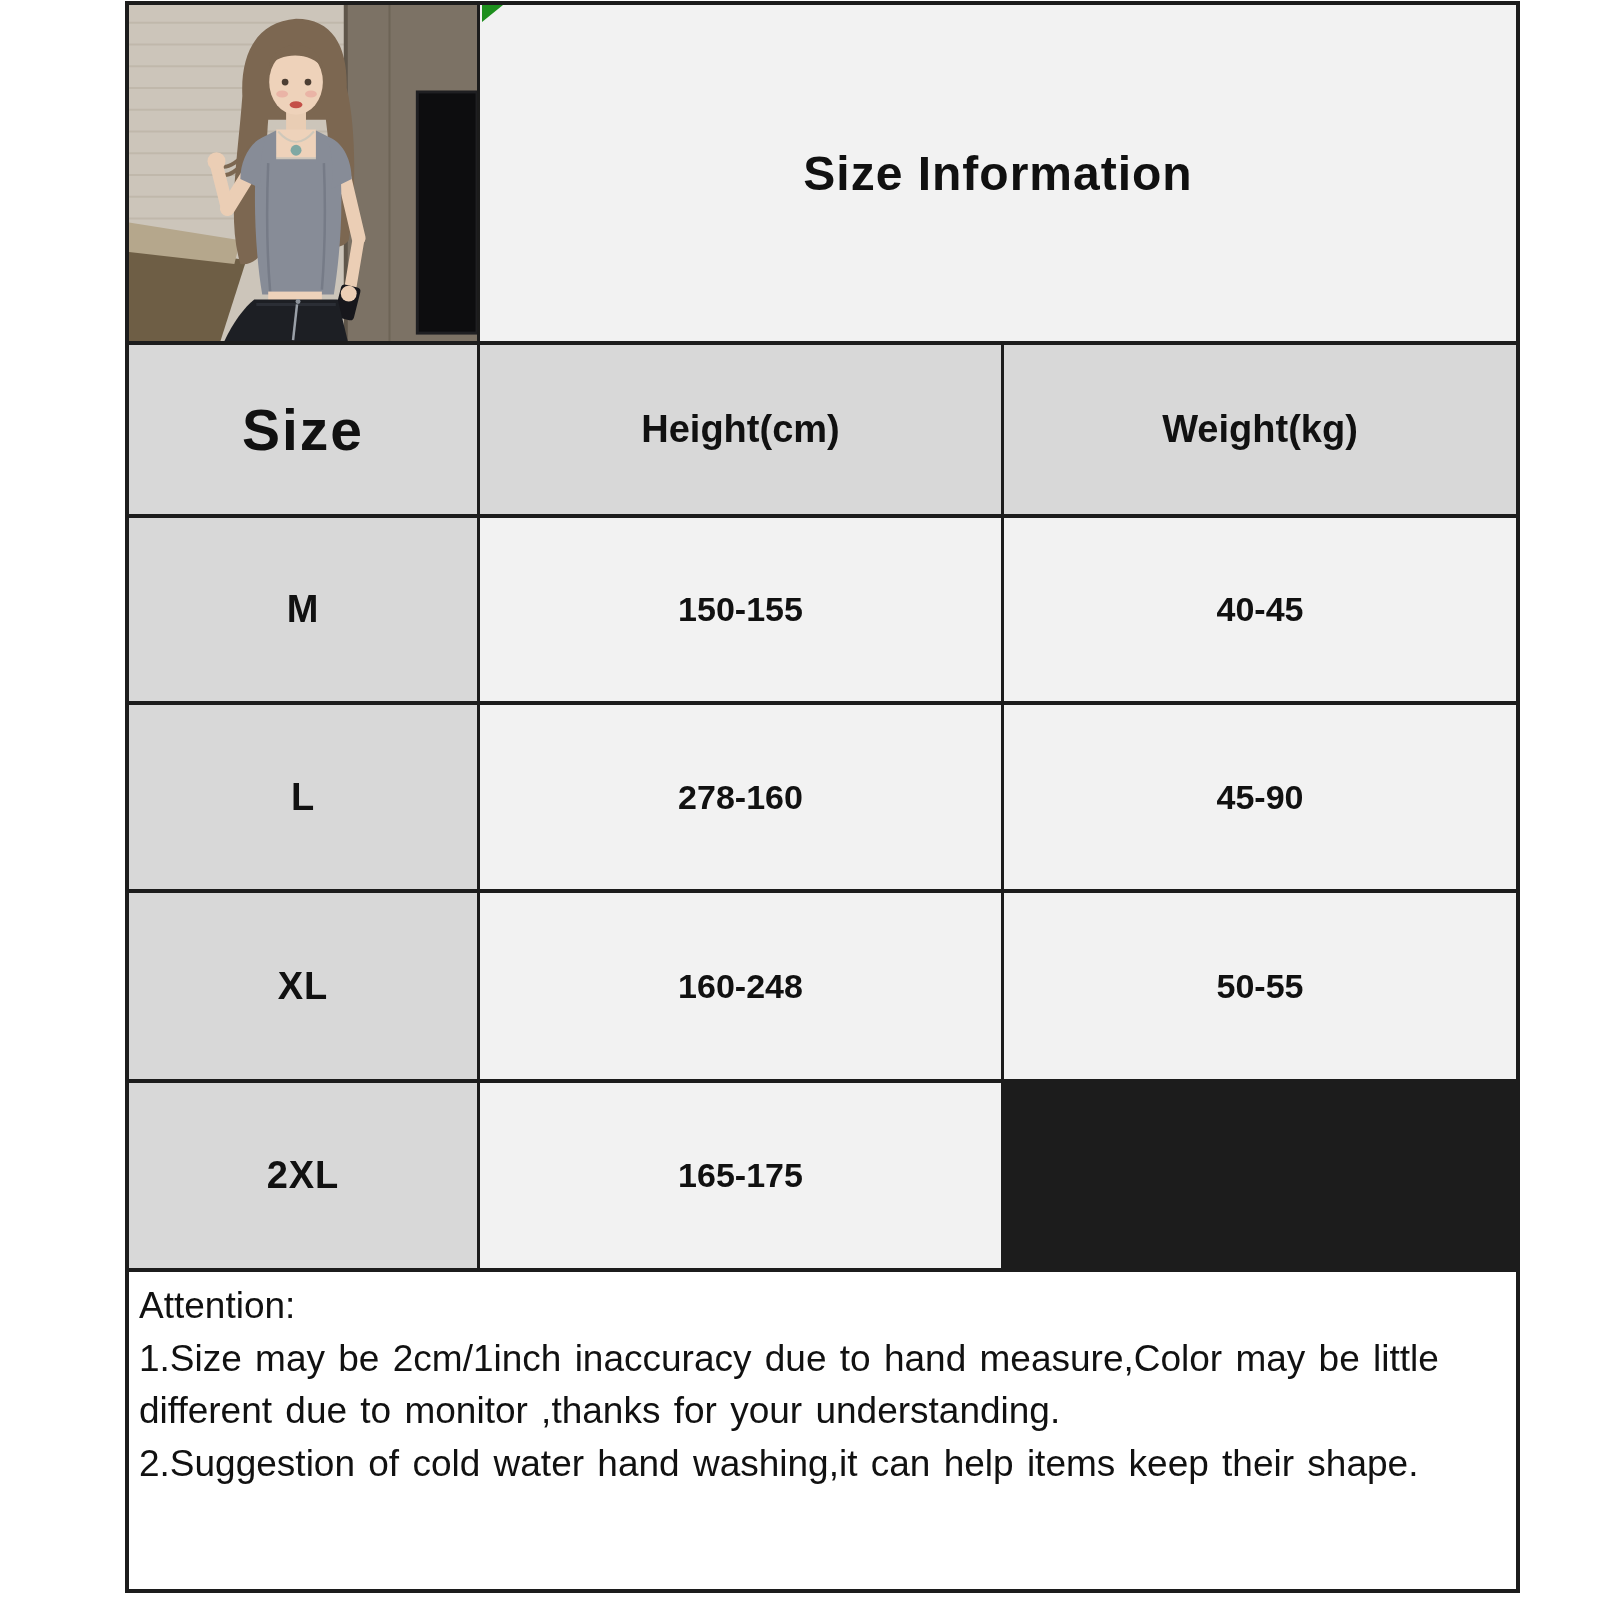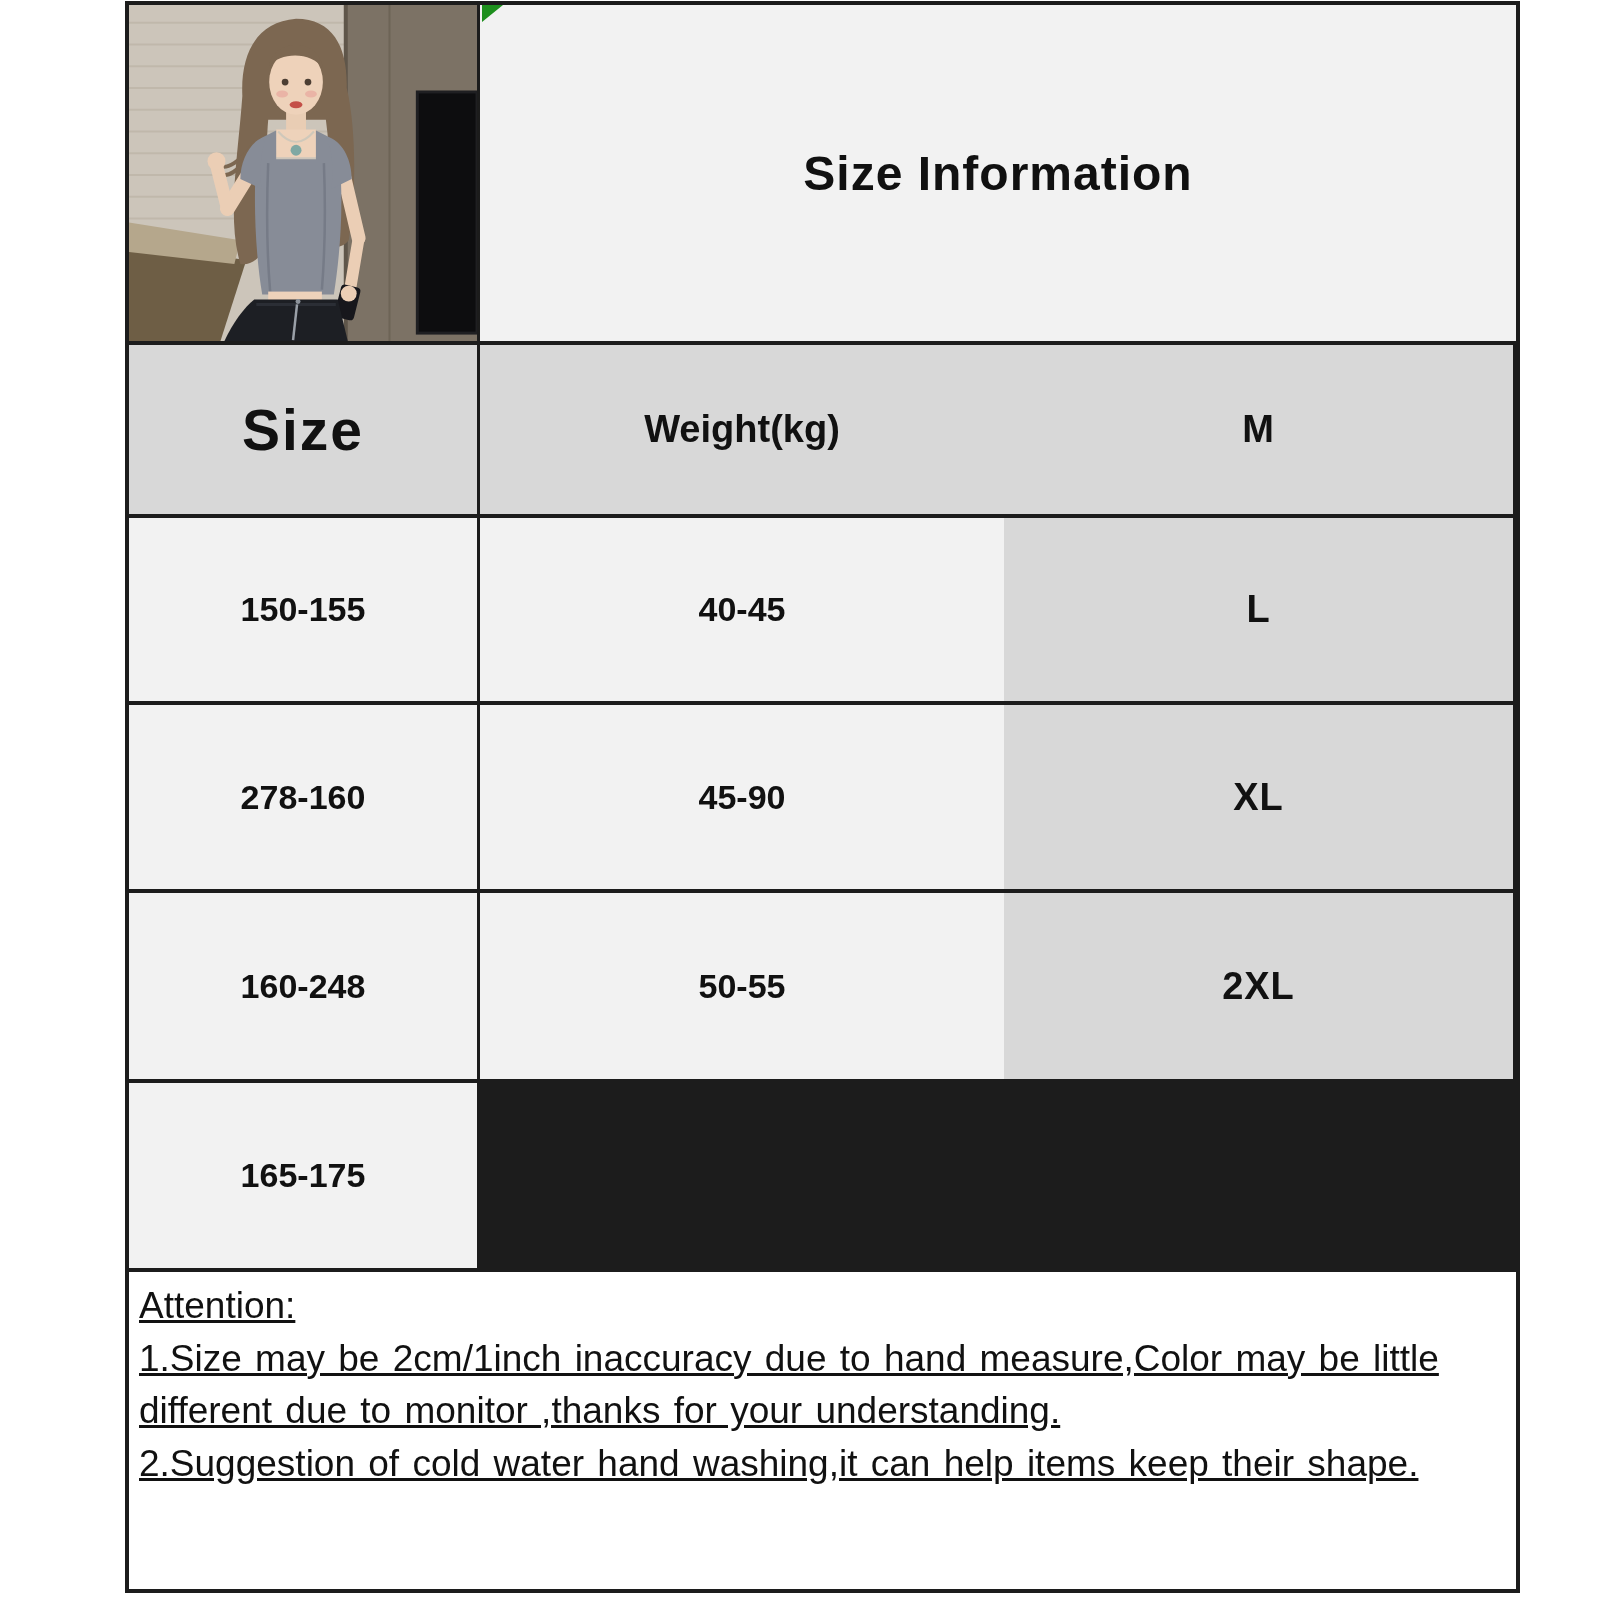--- a/index.html
+++ b/index.html
@@ -33,21 +33,21 @@
   .cell{
     display:flex;
     align-items:center;
     justify-content:center;
     background:var(--light);
     border-right:3px solid var(--border);
     border-bottom:4px solid var(--border);
     overflow:hidden;
   }
   .cell.last-col{border-right:none;}
-  .cell.no-bottom{border-bottom:none;text-decoration:underline;}
+  .cell.no-bottom{border-bottom:none;}
   .photo-cell{padding:0;background:#c9c2b8;}
   .photo-cell svg{display:block;width:100%;height:100%;}
   .title-cell{
     grid-column:2 / 4;
     position:relative;
     background:var(--light);
   }
   .corner-flag{
     position:absolute;
     top:0;left:2px;
@@ -170,20 +170,21 @@
       <line x1="169" y1="303" x2="165" y2="339" stroke="#9aa0a8" stroke-width="2.5"></line>
       <circle cx="170" cy="300" r="2.5" fill="#8d939b"></circle>
     </svg>
   </div>
   <div class="cell title-cell last-col">
     <span class="corner-flag"></span>
     <span class="title-text">Size Information</span>
   </div>
 
   <div class="cell head-cell size-head">Size</div>
+  <div class="cell head-cell col-head">Height(cm)</div>
   <div class="cell head-cell col-head last-col">Weight(kg)</div>
 
   <div class="cell size-cell">M</div>
   <div class="cell val-cell">150-155</div>
   <div class="cell val-cell last-col">40-45</div>
 
   <div class="cell size-cell">L</div>
   <div class="cell val-cell">278-160</div>
   <div class="cell val-cell last-col">45-90</div>
 

